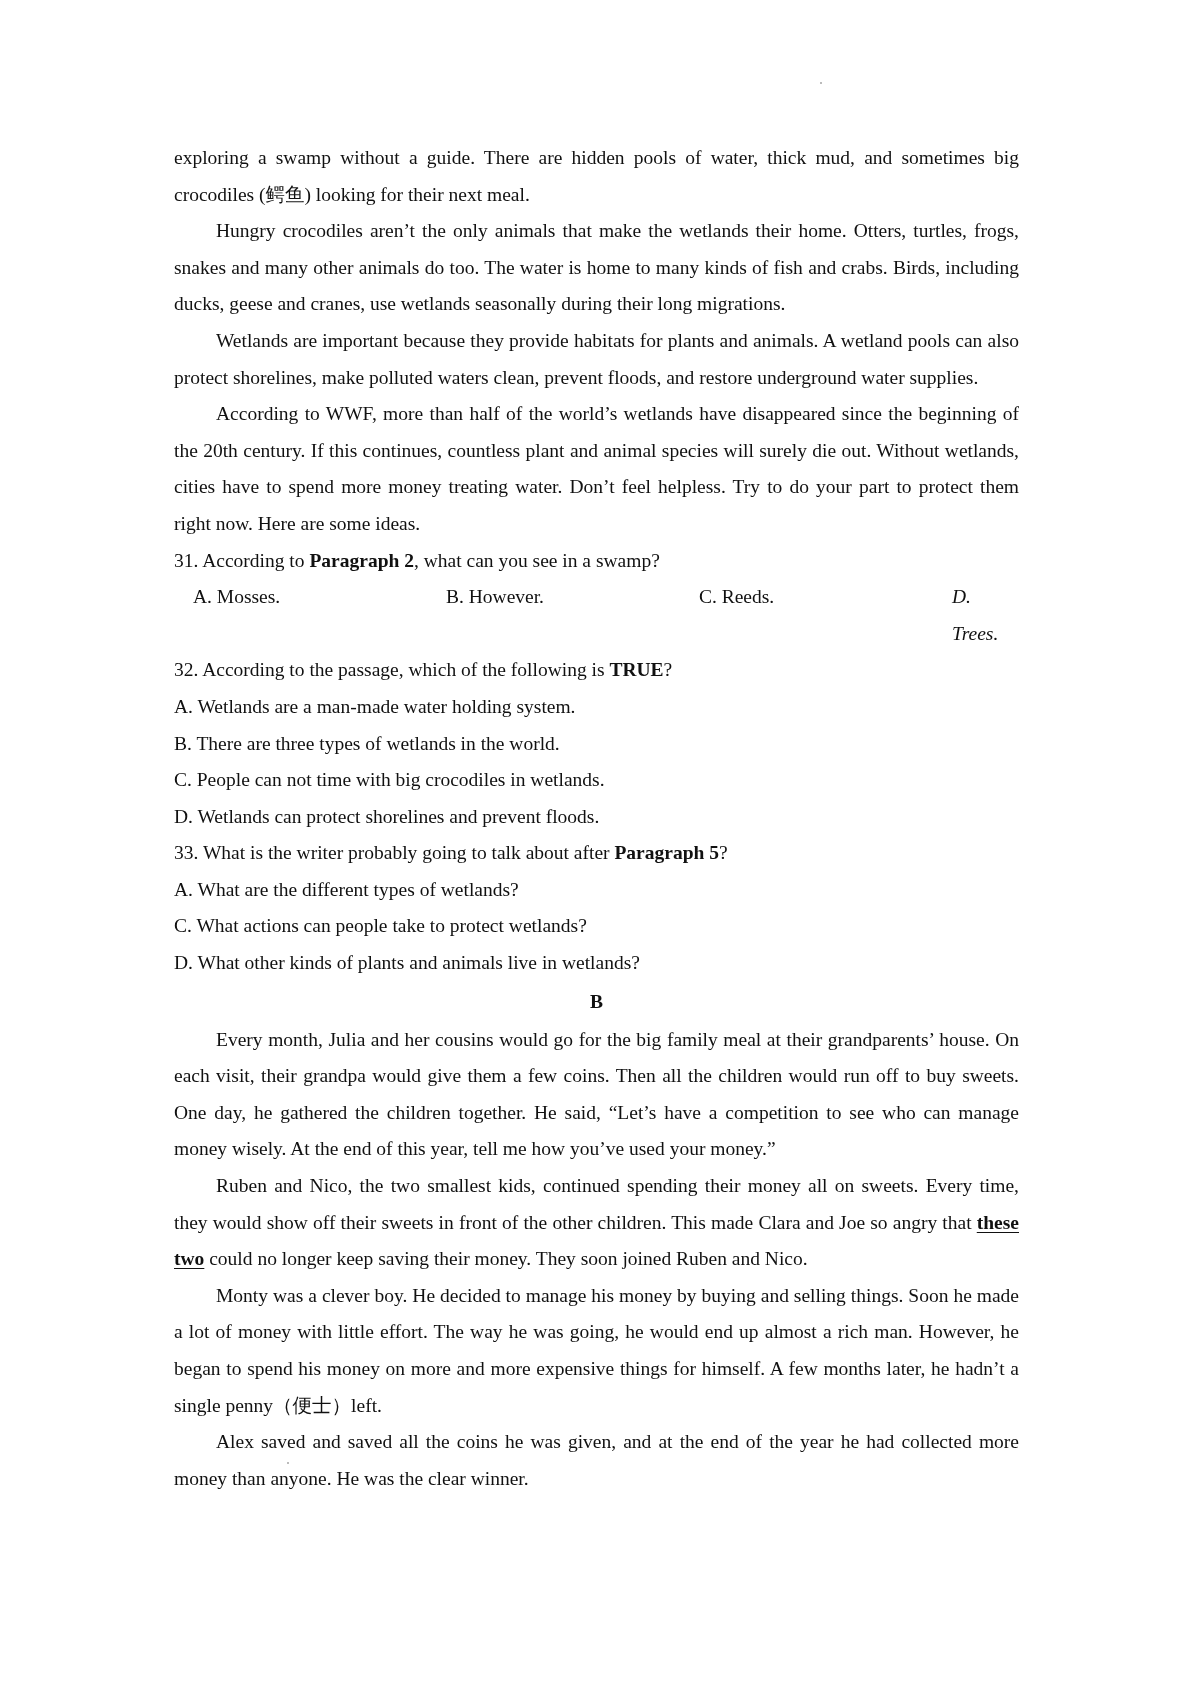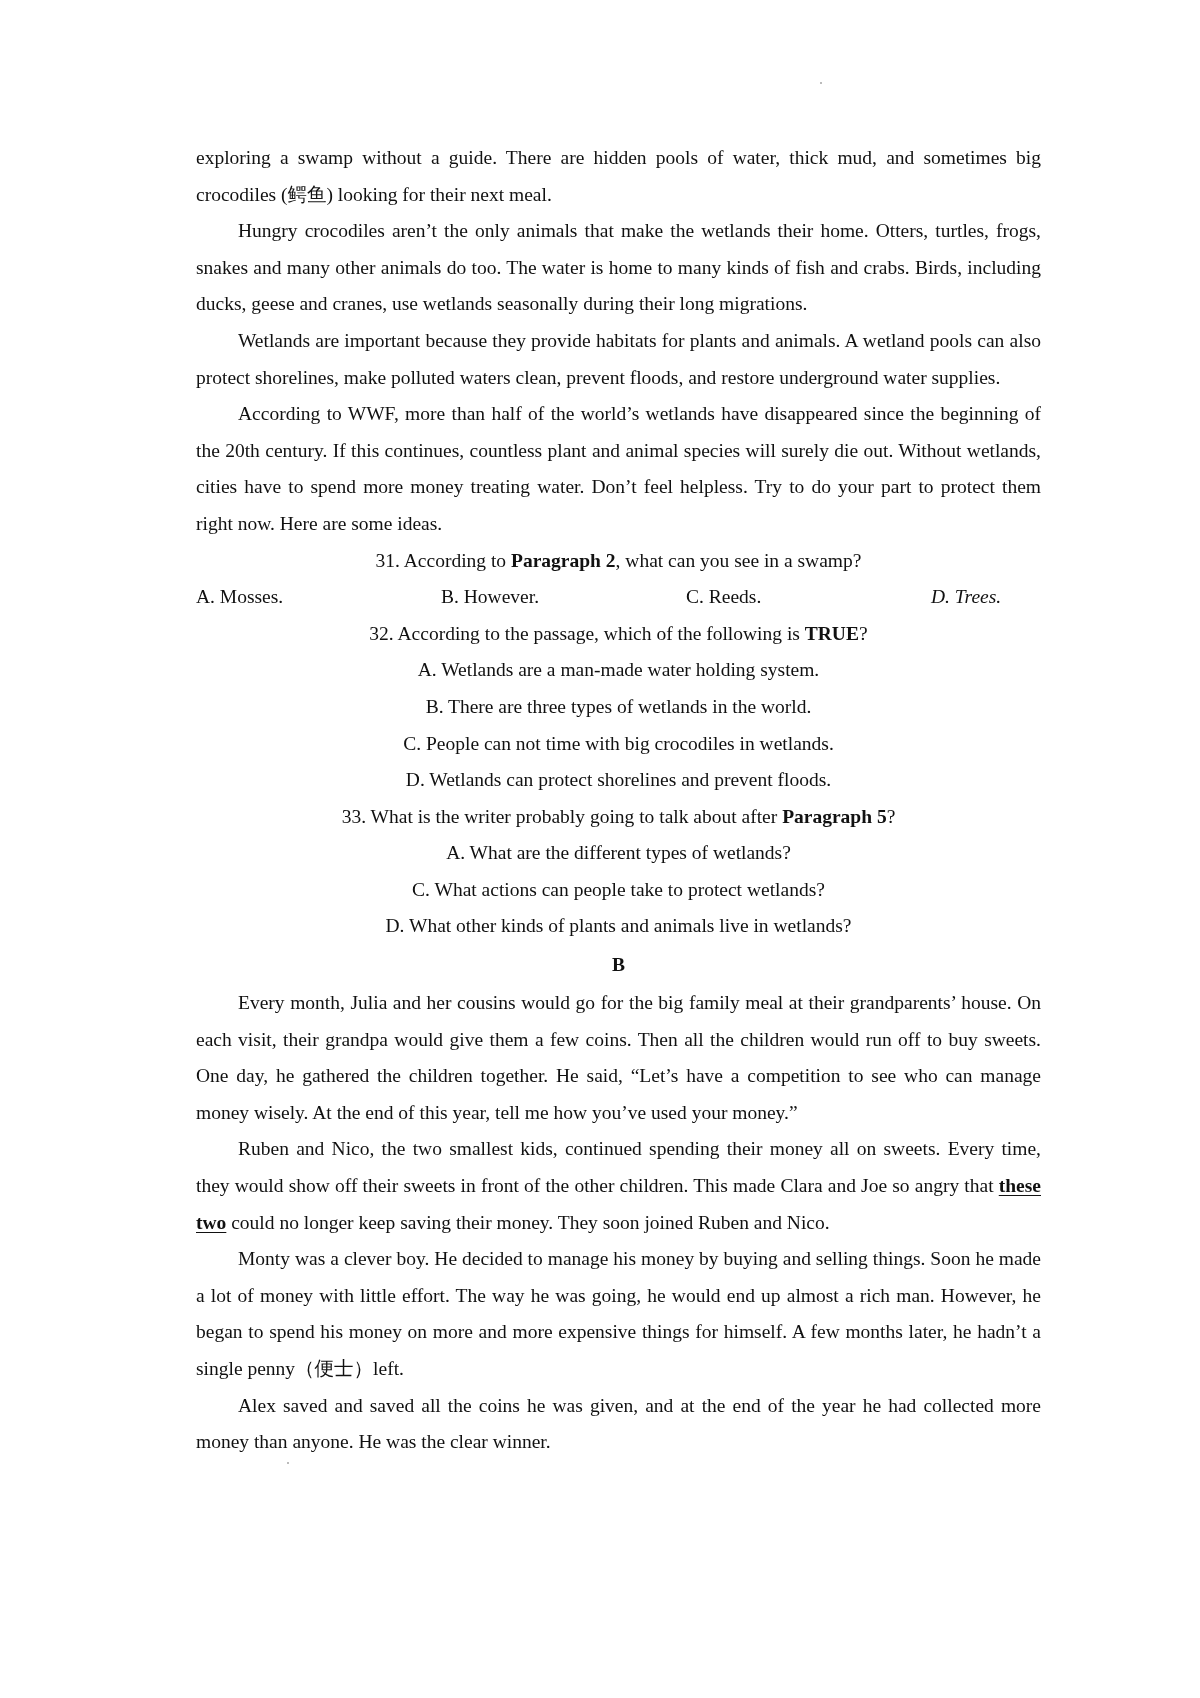--- a/index.html
+++ b/index.html
@@ -1,26 +1,26 @@
 <!DOCTYPE html>
 <html><head>
 <meta charset="utf-8">
 <style>
   html, body { margin: 0; padding: 0; background: #ffffff; }
   body { width: 1200px; height: 1698px; position: relative; overflow: hidden; }
   .page {
-    position: absolute; left: 196px; top: 140px; width: 845px;
+    position: absolute; left: 174px; top: 140px; width: 845px;
     font-family: "Liberation Serif", serif; font-size: 19.5px; color: #111;
     line-height: 36.6px;
   }
   .p { margin: 0; text-align: justify; }
   .indent { text-indent: 42px; }
-  .q { margin: 0; text-align: center; }
+  .q { margin: 0; }
   .opts4 { display: flex; margin: 0; }
-  .opts4 span { width: 245px; }
+  .opts4 span { width: 245px; margin-left: 19px; }
   .opts4 span:last-child { width: auto; font-style: italic; }
   .section { text-align: center; font-weight: bold; margin: 0; line-height: 40px; }
   b { font-weight: bold; }
   u.bu { font-weight: bold; text-decoration: underline; text-underline-offset: 3px; }
   .dot { position: absolute; width: 2px; height: 2px; background: #bbb; }
 </style>
 </head>
 <body>
 
 <div class="dot" style="left:820px;top:82px;"></div>

